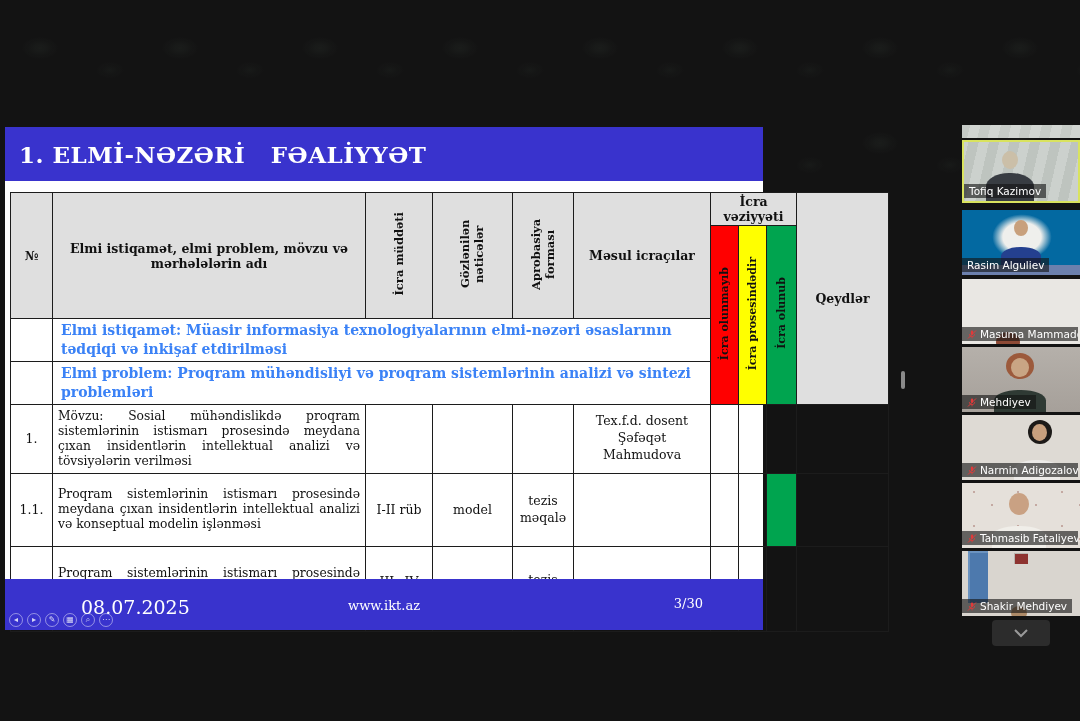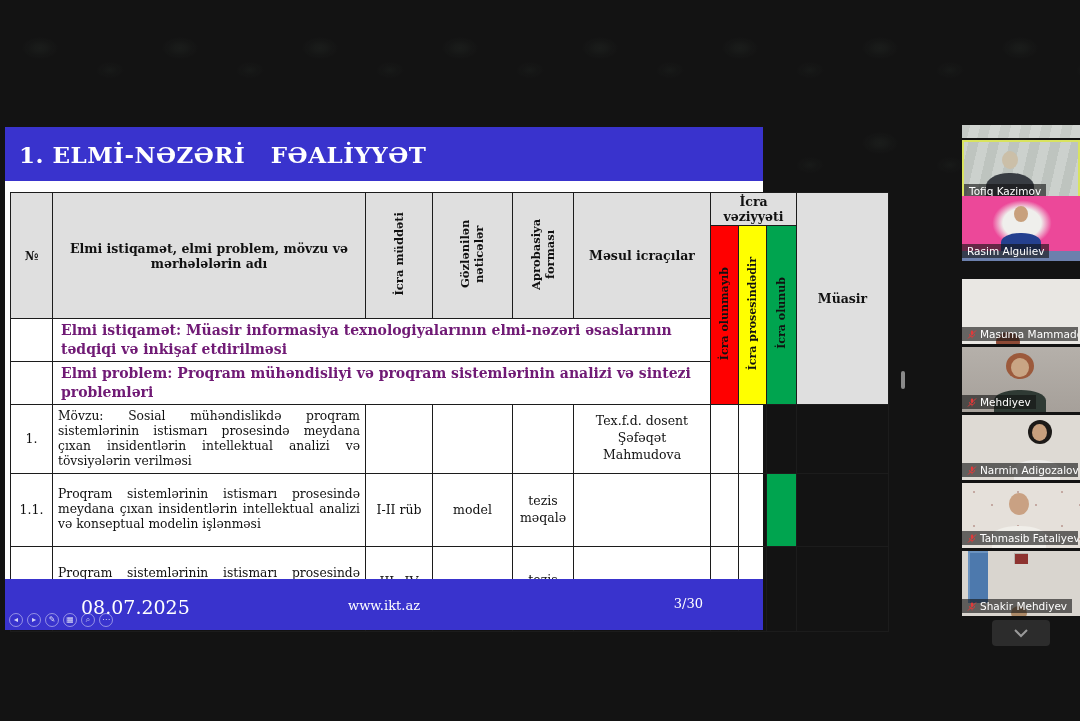--- a/index.html
+++ b/index.html
@@ -44,21 +44,21 @@
     display:inline-block;
     writing-mode:vertical-rl; transform:rotate(180deg);
     font-weight:bold; font-size:11.5px; line-height:1.25;
     max-height:120px; white-space:normal;
   }
   .bars .vert { max-height:123px; font-size:11px; }
   td.bar-red    { background:#ff0000; }
   td.bar-yellow { background:#ffff00; }
   td.bar-green  { background:#00a44f; }
   tr.bluerow td {
-    color:#701a75; font-weight:bold; font-size:14px; text-align:left;
+    color:#3b82f6; font-weight:bold; font-size:14px; text-align:left;
     padding:2px 8px; line-height:1.35;
   }
   td.desc { text-align:justify; padding:3px 5px; line-height:1.22; font-size:12.3px; }
   td.pre  { white-space:pre-line; line-height:1.35; }
   td[data-fill="filled"] { background:#00a44f; }
 
   .footer {
     position:absolute; left:0; bottom:0; width:100%; height:51px;
     background:#3933cd; color:#fff;
   }
@@ -89,21 +89,21 @@
     position:absolute; left:0; bottom:3px;
     background:rgba(20,20,20,0.62); color:#fff;
     font-size:10.5px; line-height:14px; padding:0 5px;
     display:flex; align-items:center; gap:3px; max-width:116px;
     white-space:nowrap; overflow:hidden;
   }
   .sliver { top:125px; height:13px; }
   .t1 { top:140px; height:63px;
         background:repeating-linear-gradient(283deg,#ccd1cd 0 10px,#bec4bf 10px 20px); }
   .sliver { background:repeating-linear-gradient(283deg,#d2d6d2 0 10px,#c6cbc6 10px 20px); }
-  .t2 { top:196px; background:#ec4899;padding-left:44px; }
+  .t2 { top:210px; background:#0369a1;padding-left:44px; }
   .t2 .chairglow { position:absolute; left:30px; top:4px; width:60px; height:46px;
         background:radial-gradient(ellipse at 50% 50%, #efefec 0 45%, transparent 70%); }
   .t2 .desk { position:absolute; left:0; bottom:0; width:100%; height:10px; background:#6c80ad; }
   .t3 { top:279px; background:#e9e7e3; }
   .t4 { top:347px; background:linear-gradient(#b5b0aa,#a6a09a); }
   .t5 { top:415px; background:#dedad4; }
   .t6 { top:483px; background:#e5e0da;
         background-image:radial-gradient(circle 1.2px at 12px 9px, #c4a9a2 60%, transparent 61%),
                          radial-gradient(circle 1.2px at 30px 22px, #c4a9a2 60%, transparent 61%);
         background-size:44px 34px; }
@@ -166,21 +166,21 @@
       </colgroup>
       <tbody>
           <tr style="height:26px">
         <td class="hdr" rowspan="2">№</td>
         <td class="hdr" rowspan="2">Elmi istiqamət, elmi problem, mövzu və mərhələlərin adı</td>
         <td class="hdr" rowspan="2"><span class="vert">İcra müddəti</span></td>
         <td class="hdr" rowspan="2"><span class="vert">Gözlənilən nəticələr</span></td>
         <td class="hdr" rowspan="2"><span class="vert">Aprobasiya forması</span></td>
         <td class="hdr" rowspan="2">Məsul icraçılar</td>
         <td class="hdr" colspan="3">İcra vəziyyəti</td>
-        <td class="hdr" rowspan="4">Müasir</td>
+        <td class="hdr" rowspan="4">Qeydlər</td>
       </tr>
       <tr class="bars" style="height:60px">
         <td class="bar-red" rowspan="3"><span class="vert">İcra olunmayıb</span></td>
         <td class="bar-yellow" rowspan="3"><span class="vert">İcra prosesindədir</span></td>
         <td class="bar-green" rowspan="3"><span class="vert">İcra olunub</span></td>
       </tr>
       <tr class="bluerow" style="height:42px">
         <td></td>
         <td colspan="5">Elmi istiqamət:  Müasir informasiya texnologiyalarının elmi-nəzəri əsaslarının tədqiqi və inkişaf etdirilməsi</td>
       </tr>

